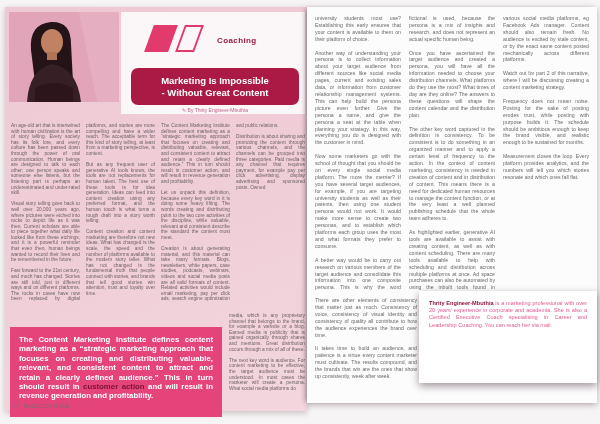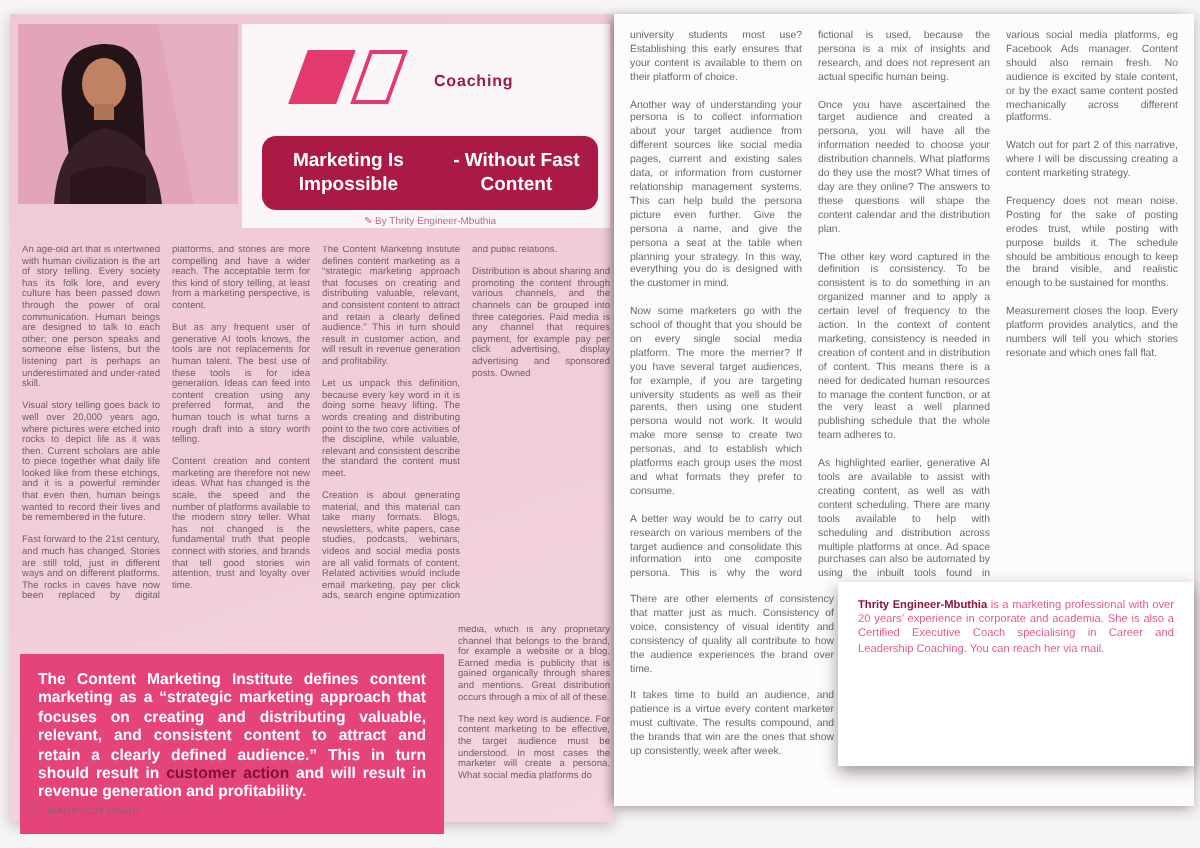--- a/index.html
+++ b/index.html
@@ -24,21 +24,21 @@
   .headerpanel{position:absolute;left:116px;top:5px;width:184px;height:102px;background:#fbf6f8;}
   .chevrons{position:absolute;left:28px;top:13px;height:28px;}
   .chev{display:inline-block;vertical-align:top;transform:skewX(-20deg);}
   .chev.c1{width:24px;height:27px;background:#e23a6c;}
   .chev.c2{width:15px;height:23px;border:2px solid #e23a6c;margin-left:7px;}
   .coaching{position:absolute;left:96px;top:24px;font-size:8px;font-weight:bold;color:#9e1b41;letter-spacing:.4px;}
   .titlebox{
     position:absolute;left:10px;top:56px;width:168px;height:37px;
     background:#ab1a45;border-radius:7px;color:#fff;font-weight:bold;
     font-size:9.5px;line-height:12px;
-    display:flex;flex-direction:row;align-items:center;justify-content:center;text-align:center;
+    display:flex;flex-direction:column;align-items:center;justify-content:center;text-align:center;
   }
   .byline{position:absolute;left:10px;top:95px;width:168px;text-align:center;font-size:5px;color:#c4628c;}
   .pen{font-size:5px;color:#c4628c;}
   .coltext{white-space:pre-line;text-align:justify;}
   .body-main{
     position:absolute;left:6px;top:116px;width:294px;height:184px;
     column-count:4;column-gap:6px;column-fill:auto;overflow:hidden;
     font-size:4.8px;line-height:5.6px;color:#6d6366;
   }
   .pullquote{
@@ -91,21 +91,21 @@
       </svg>
     </div>
 
     <div class="headerpanel">
       <div class="chevrons">
         <span class="chev c1"></span><span class="chev c2"></span>
       </div>
       <span class="coaching">Coaching</span>
       <div class="titlebox">
         <div>Marketing Is Impossible</div>
-        <div>- Without Fast Content</div>
+        <div>- Without Great Content</div>
       </div>
       <div class="byline">
         <span class="pen">✎</span>
         <span>By Thrity Engineer-Mbuthia</span>
       </div>
     </div>
 
     <div class="body-main coltext">An age-old art that is intertwined with human civilization is the art of story telling. Every society has its folk lore, and every culture has been passed down through the power of oral communication. Human beings are designed to talk to each other; one person speaks and someone else listens, but the listening part is perhaps an underestimated and under-rated skill.
 
 Visual story telling goes back to well over 20,000 years ago, where pictures were etched into rocks to depict life as it was then. Current scholars are able to piece together what daily life looked like from these etchings, and it is a powerful reminder that even then, human beings wanted to record their lives and be remembered in the future.

